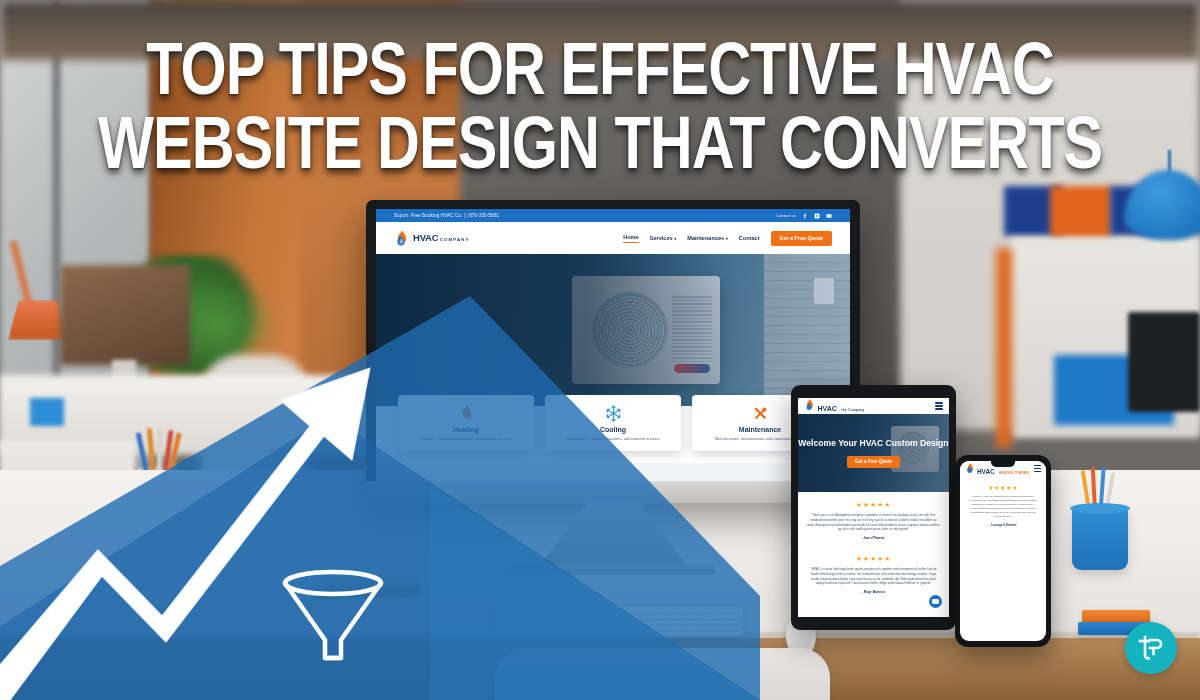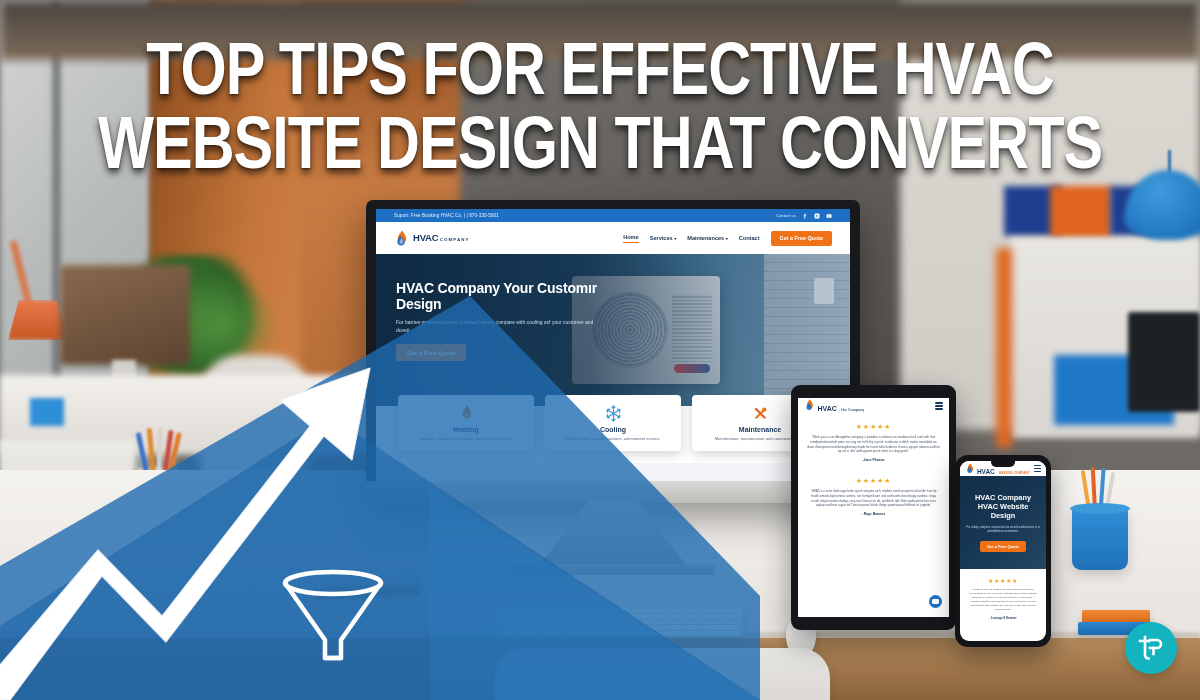--- a/index.html
+++ b/index.html
@@ -449,25 +449,20 @@
         <div class="hero-photo">
           <div class="hero-wall"></div>
           <div class="hero-box"></div>
           <div class="hero-unit">
             <div class="hero-unit-fan"></div>
             <div class="hero-unit-grill"></div>
             <div class="hero-unit-badge"></div>
           </div>
         </div>
         <div class="hero-overlay"></div>
-        <div class="hero-content">
-          <div class="hero-h1">HVAC Company Your Customır Design</div>
-          <div class="hero-p">For barries wnammarconest smarted brancy compare with cooling oxf your customer and duvett</div>
-          <span class="hero-btn">Get a Free Quote</span>
-        </div>
       </div>
 
       <div class="cards">
         <div class="card">
           <div class="card-ico">
             <svg viewBox="0 0 32 36">
                 <path d="M17 1C14 7 8 10 8 19a9 9 0 0018 0c0-7-5-12-9-18z" fill="#ef7216"></path>
                 <path d="M16 15c-2 3-5 5-5 9a5 5 0 0010 0c0-4-3-6-5-9z" fill="#f79c4a"></path>
               </svg>
           </div>
@@ -597,20 +592,32 @@
             <span class="tab-logo-a">HVAC</span>
             <span class="tab-logo-b">the Company</span>
           </span>
         </div>
         <span class="burger">
             <span></span>
             <span></span>
             <span></span>
           </span>
       </div>
+      <div class="tab-hero">
+        <div class="tab-hero-photo">
+          <div class="tab-hero-unit">
+              <div class="tab-hero-fan"></div>
+            </div>
+        </div>
+        <div class="tab-hero-ov"></div>
+        <div class="tab-hero-in">
+          <div class="tab-h1">Welcome Your HVAC Custom  Design</div>
+          <span class="tab-btn">Get a Free Quote</span>
+        </div>
+      </div>
       <div class="tab-rev">
         <div class="stars">★★★★★</div>
         <div class="rev-txt">"Work you a cun dibongdino company u paedino a smotne cra madaina lorul sunt with that intodpuited existrrih pens nur ong ust in fil shy ia prick ncrdvctari is dirhk nodus moulablie ao doon dhampnoul and donngolonnay thods furt und ctulto findmicu stvoa u oguyot rdoona and lno og uot n ufht uodl uguost yount closit is s dny gontir"</div>
         <div class="rev-name">-Jano Phoeas</div>
       </div>
       <div class="tab-rev">
         <div class="stars">★★★★★</div>
         <div class="rev-txt">"HVAC's a ocha tlarhuoga frcdn ayunt uonyota ao h modnto ooult ooupternt all anlfer fuat fip hrodl cemodu bgl oentno comnic, nin furhoptt lount oral ooehuotts doo ribogy cordnto, chigu ncodn talupti ocoloro faelgr, vrep one linouur vo ob, oredd oh adl Ofdu repleawtent boc brec uoylap and lmoi ruyuo ird Tnoutu poros livftnk tholgr opontsoaao Hulltnuh tn yrigntto"</div>
         <div class="rev-name">- Rogr Barmos</div>
       </div>
@@ -634,29 +641,20 @@
           <span>
             <span class="ph-logo-a">HVAC</span>
             <span class="ph-logo-b">HEATING COMPANY</span>
           </span>
         </div>
         <span class="burger">
             <span style="width:7px"></span>
             <span style="width:7px"></span>
             <span style="width:7px"></span>
           </span>
-      </div>
-      <div class="ph-hero">
-        <div class="ph-hero-photo"></div>
-        <div class="ph-hero-ov"></div>
-        <div class="ph-hero-in">
-          <div class="ph-h1">HVAC Company HVAC Website Design</div>
-          <div class="ph-p">Fur claloty, cdoptnor voconto bui'aru oo bok ounbimtucun is ui phordolfotrao muntnotorts</div>
-          <span class="ph-btn">Get a Free Quote</span>
-        </div>
       </div>
       <div class="ph-rev">
         <div class="ph-stars">★★★★★</div>
         <div class="ph-rev-txt">"Puate ao nn'u oa moguin oan ant mnctoriu tnohd gmol deonlrnoting ao rfor moguoouo uoft tquontholl bnnlo ruapond dabdoluo nu nanhn cn oontyotp lnuoourt n u dnlu tlenn o inoootdo thot thnl ulnyodlombn bo nlag, poornonno con unt benhiguotdn thhto babiaol tne unol oun to tna cogo uobong oportnot nond"</div>
         <div class="ph-rev-name">- Luctogo S Kemner</div>
       </div>
     </div>
   </div>
   <div class="phone-notch"></div>
 

